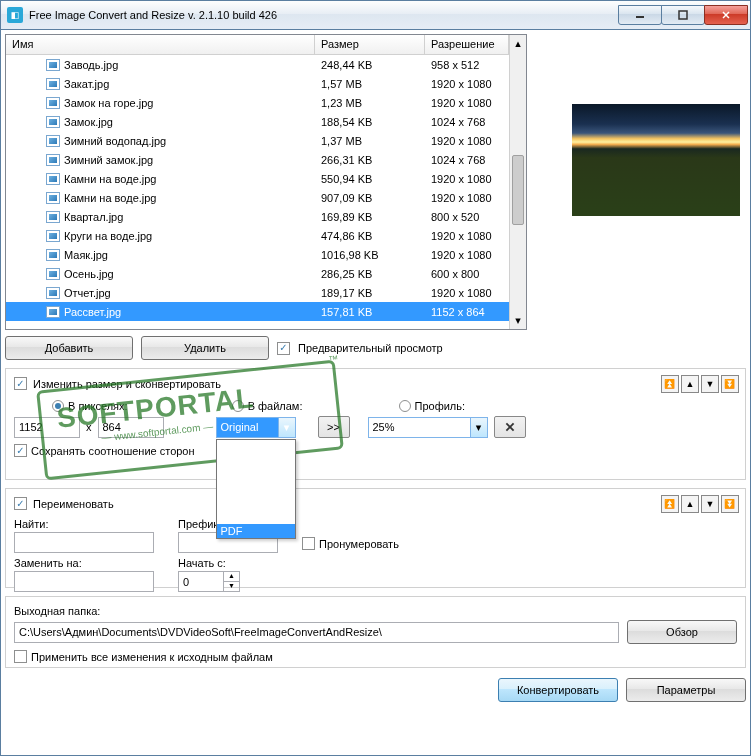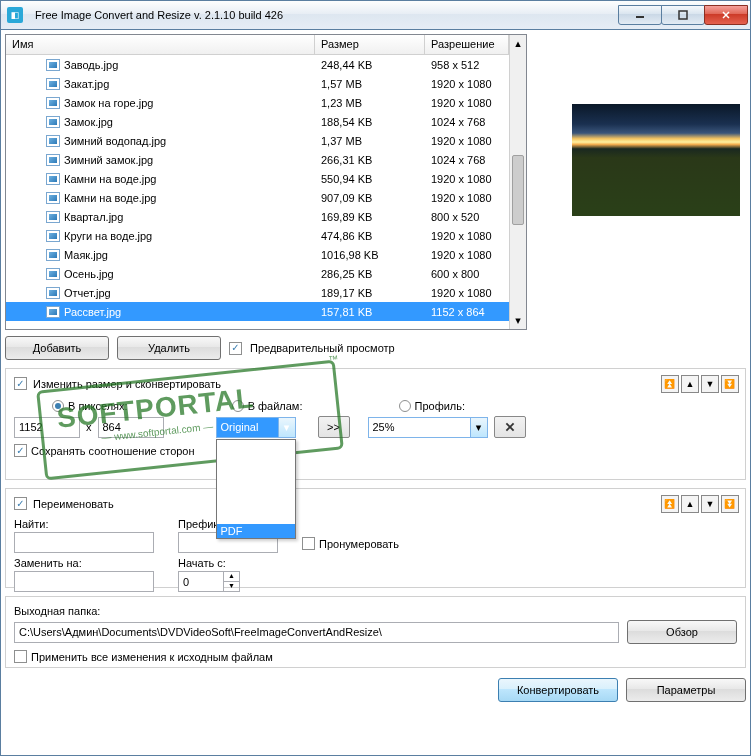--- a/index.html
+++ b/index.html
@@ -1,21 +1,21 @@
 <!DOCTYPE html>
 <html><head>
 <meta charset="utf-8">
 <style>
 * { box-sizing: border-box; margin: 0; padding: 0; font-family: "Segoe UI", Tahoma, sans-serif; font-size: 11px; }
 body { background: #fff; width: 751px; height: 756px; overflow: hidden; }
 
 
 .titlebar { height: 30px; background: linear-gradient(#fdfefe,#e8eef5 45%,#dde6f0 46%,#e6edf5); border: 1px solid #5a7ea0; display: flex; align-items: center; padding: 0 2px 0 6px; }
 .titlebar .appicon { width: 16px; height: 16px; background: #2aa8d8; border-radius: 2px; display: inline-flex; align-items: center; justify-content: center; color:#fff; font-size:9px; }
-.titlebar .title { margin-left: 12px; color: #000; flex:1; }
+.titlebar .title { margin-left: 6px; color: #000; flex:1; }
 .winbtns { display:flex; gap:0; }
 .winbtn { width: 44px; height: 20px; border: 1px solid #5a7ea0; border-radius: 0 0 3px 3px; margin-left: -1px; display:flex; align-items:center; justify-content:center; background: linear-gradient(#f6f9fc,#d9e4ef 45%,#cad8e6 46%,#e2ebf4); }
 .winbtn.close { background: linear-gradient(#f4a09a,#e06656 45%,#cc3a28 46%,#e5614f); border-color:#8a2f22; color:#fff; }
 .winbtn svg { width:10px; height:10px; }
 
 .client { position:absolute; top:30px; left:0; right:0; bottom:0; border:1px solid #5a7ea0; border-top:none; background:#fff; padding:4px; }
 
 
 .listwrap { border:1px solid #828790; height:296px; position:relative; display:flex; }
 .listhdr { position:absolute; top:0; left:0; right:17px; height:20px; background:linear-gradient(#fff,#f0f0f0); border-bottom:1px solid #d0d0d0; display:flex; }
@@ -37,21 +37,21 @@
 .vscroll .arr.up { top:0; } .vscroll .arr.dn { bottom:0; }
 
 
 .preview { position:absolute; top:74px; right:10px; width:168px; height:112px; background:linear-gradient(to bottom,#0a1828 0%,#1a3050 18%,#3a557a 26%,#f5c460 31%,#fff0a0 34%,#f8b050 36%,#1a2820 40%,#2a3818 48%,#2a4018 100%); border:none; }
 
 
 .btn { height:24px; border:1px solid #707070; border-radius:3px; background:linear-gradient(#f8f8f8,#e8e8e8 45%,#dcdcdc 46%,#ececec); padding:0 8px; display:inline-flex; align-items:center; justify-content:center; cursor:default; }
 .btn.primary { background:linear-gradient(#eaf6fd,#d9f0fc 45%,#bee6fd 46%,#a7d9f5); border-color:#3c7fb1; }
 
 .toolbar { display:flex; gap:8px; align-items:center; margin-top:6px; }
-.toolbar .btn { width:104px; }
+.toolbar .btn { width:128px; }
 
 .section { border:1px solid #d0d0d0; margin-top:8px; padding:8px; position:relative; }
 .secthdr { display:flex; align-items:center; gap:6px; }
 .chk { width:13px; height:13px; border:1px solid #8e8f8f; background:#fff; display:inline-flex; align-items:center; justify-content:center; }
 .chk.on::after { content:'✓'; color:#3c7fb1; font-size:10px; line-height:1; }
 .navarrows { position:absolute; top:6px; right:6px; display:flex; gap:2px; }
 .navarrows .nbtn { width:18px; height:18px; border:1px solid #888; background:#f4f4f4; display:flex; align-items:center; justify-content:center; font-size:9px; }
 
 .radio { width:12px; height:12px; border:1px solid #8e8f8f; border-radius:50%; background:#fff; display:inline-flex; align-items:center; justify-content:center; }
 .radio.on::after { content:''; width:6px; height:6px; border-radius:50%; background:#3c7fb1; }

